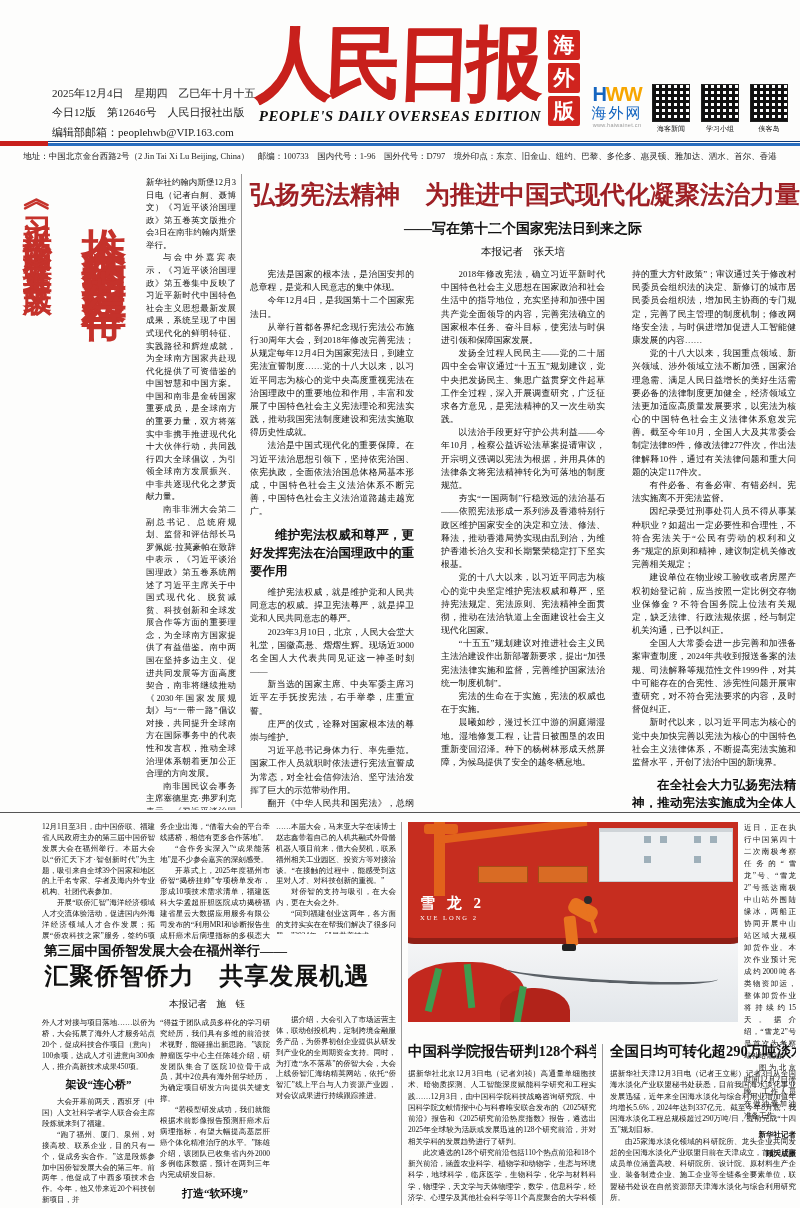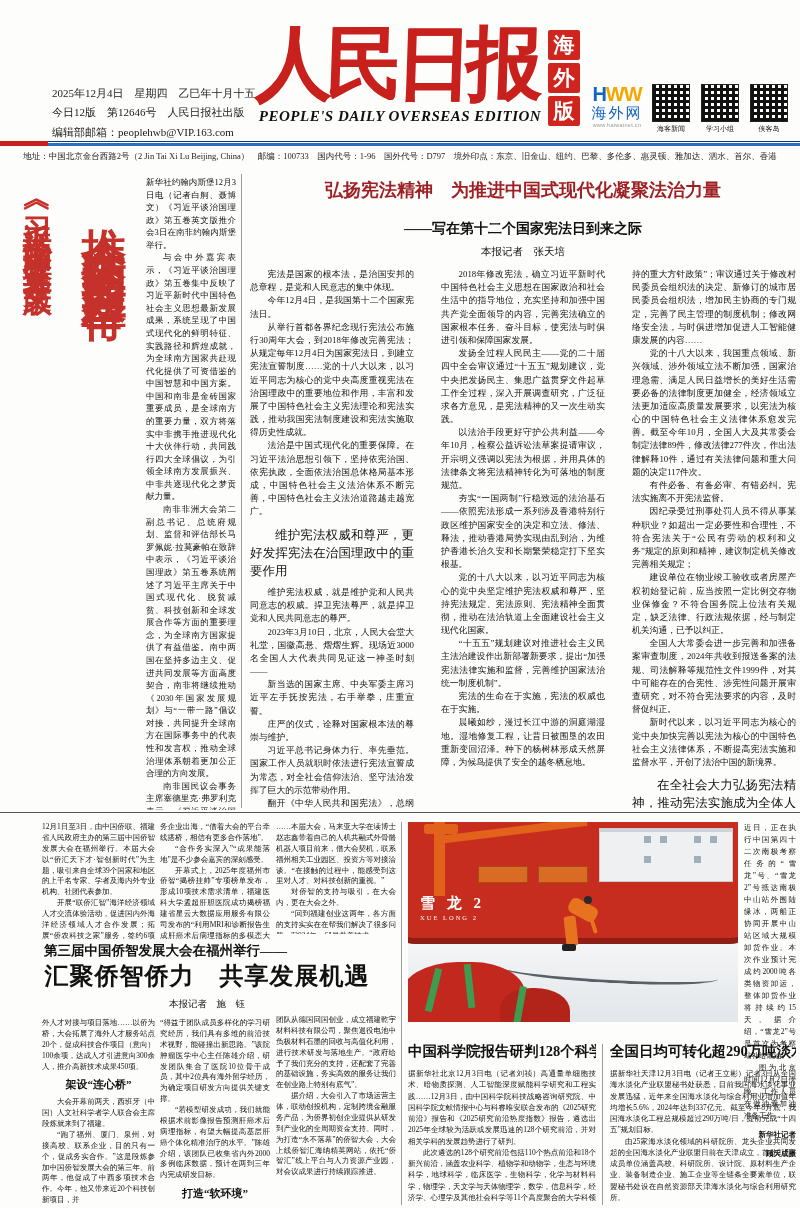--- a/index.html
+++ b/index.html
@@ -34,27 +34,27 @@
   
   .vt{writing-mode:vertical-rl;text-orientation:upright;color:#c5322b;font-weight:700;}
   .vt-book{left:18px;top:190px;height:618px;font-size:29px;letter-spacing:5px;}
   .vt-event{left:74px;top:192px;height:612px;font-size:45px;letter-spacing:7px;}
   .l-art{left:146px;top:176px;width:90px;height:634px;overflow:hidden;
          font-size:8.5px;line-height:1.48;text-align:justify;}
   .vdiv{width:1px;background:#9a9a9a;}
   .para{margin:0;text-indent:2em;}
   .para.cont{text-indent:0;}
   
-  .m-head{left:250px;top:178px;width:546px;text-align:center;font-size:18px;font-weight:900;color:#9e2025;
+  .m-head{left:250px;top:178px;width:546px;text-align:center;font-size:25px;font-weight:900;color:#9e2025;
           white-space:nowrap;letter-spacing:0;}
   .m-sub{left:250px;top:220px;width:546px;text-align:center;font-size:14px;font-weight:700;}
   .m-by{left:250px;top:245px;width:546px;text-align:center;font-size:10.5px;}
   .m-cols{left:250px;top:268px;width:546px;height:540px;display:flex;gap:27px;}
   .mcol{flex:1;overflow:hidden;font-size:8.8px;line-height:1.5;text-align:justify;}
-  .subhead{font-size:12.5px;font-weight:400;line-height:1.45;margin:7px 0 6px;text-align:justify;text-indent:2em;}
+  .subhead{font-size:12.5px;font-weight:700;line-height:1.45;margin:7px 0 6px;text-align:justify;text-indent:2em;}
   
   .hr-mid{left:0;top:812px;width:800px;height:1px;background:#555;}
   .bcol{overflow:hidden;font-size:7.5px;line-height:1.45;text-align:justify;}
   .q-kicker{left:44px;top:942px;font-size:13.5px;font-weight:700;}
   .q-head{left:40px;top:960px;width:334px;text-align:center;font-size:24px;font-weight:900;letter-spacing:1px;
           white-space:nowrap;}
   .q-by{left:40px;top:998px;width:334px;text-align:center;font-size:9.5px;}
   .bsubhead{font-size:11px;font-weight:700;text-align:center;margin:5px 0 4px;text-indent:0;}
   
   .photo{left:408px;top:822px;width:330px;height:200px;overflow:hidden;background:#dfe3e6;}
@@ -215,21 +215,20 @@
       <h4 class="bsubhead">架设“连心桥”</h4>
       <p class="para">大会开幕前两天，西班牙（中国）人文社科学者学人联合会主席段炼就来到了福建。</p>
       <p class="para">“跑了福州、厦门、泉州，对接高校、联系企业，目的只有一个，促成务实合作。”这是段炼参加中国侨智发展大会的第三年。前两年，他促成了中西多项技术合作。今年，他又带来近20个科技创新项目，并</p>
     </div>
   <div class="abs bcol" style="left:160px;top:1018px;width:110px;height:187px;">
       <p class="para cont">“得益于团队成员多样化的学习研究经历，我们具有多维的前沿技术视野，能碰撞出新思路。”该院肿瘤医学中心主任陈雄介绍，研发团队集合了医院10位骨干成员，其中2位具有海外留学经历，为确定项目研发方向提供关键支撑。</p>
       <p class="para">“若模型研发成功，我们就能根据术前影像报告预测肝癌术后病理指标，有望大幅提高基层肝癌个体化精准治疗的水平。”陈雄介绍，该团队已收集省内外2000多例临床数据，预计在两到三年内完成研发目标。</p>
       <h4 class="bsubhead">打造“软环境”</h4>
     </div>
   <div class="abs bcol" style="left:276px;top:1015px;width:120px;height:190px;">
-      <p class="para cont">团队从德国回国创业，成立福建乾宇材料科技有限公司，聚焦退役电池中负极材料石墨的回收与高值化利用，进行技术研发与落地生产。“政府给予了我们充分的支持，还配套了完善的基础设施，务实高效的服务让我们在创业路上特别有底气”。</p>
       <p class="para">据介绍，大会引入了市场运营主体，联动创投机构，定制跨境金融服务产品，为侨界初创企业提供从研发到产业化的全周期资金支持。同时，为打造“永不落幕”的侨智大会，大会上线侨智汇海纳精英网站，依托“侨智汇”线上平台与人力资源产业园，对会议成果进行持续跟踪推进。</p>
     </div>
 
   <div class="abs vdiv" style="left:401px;top:822px;height:383px;"></div>
 
   <div class="abs photo">
     <div class="ph-hull"></div>
     <div class="ph-super"></div>
     <div class="ph-win" style="left:236px;top:14px;"></div>
     <div class="ph-win" style="left:252px;top:14px;"></div>

